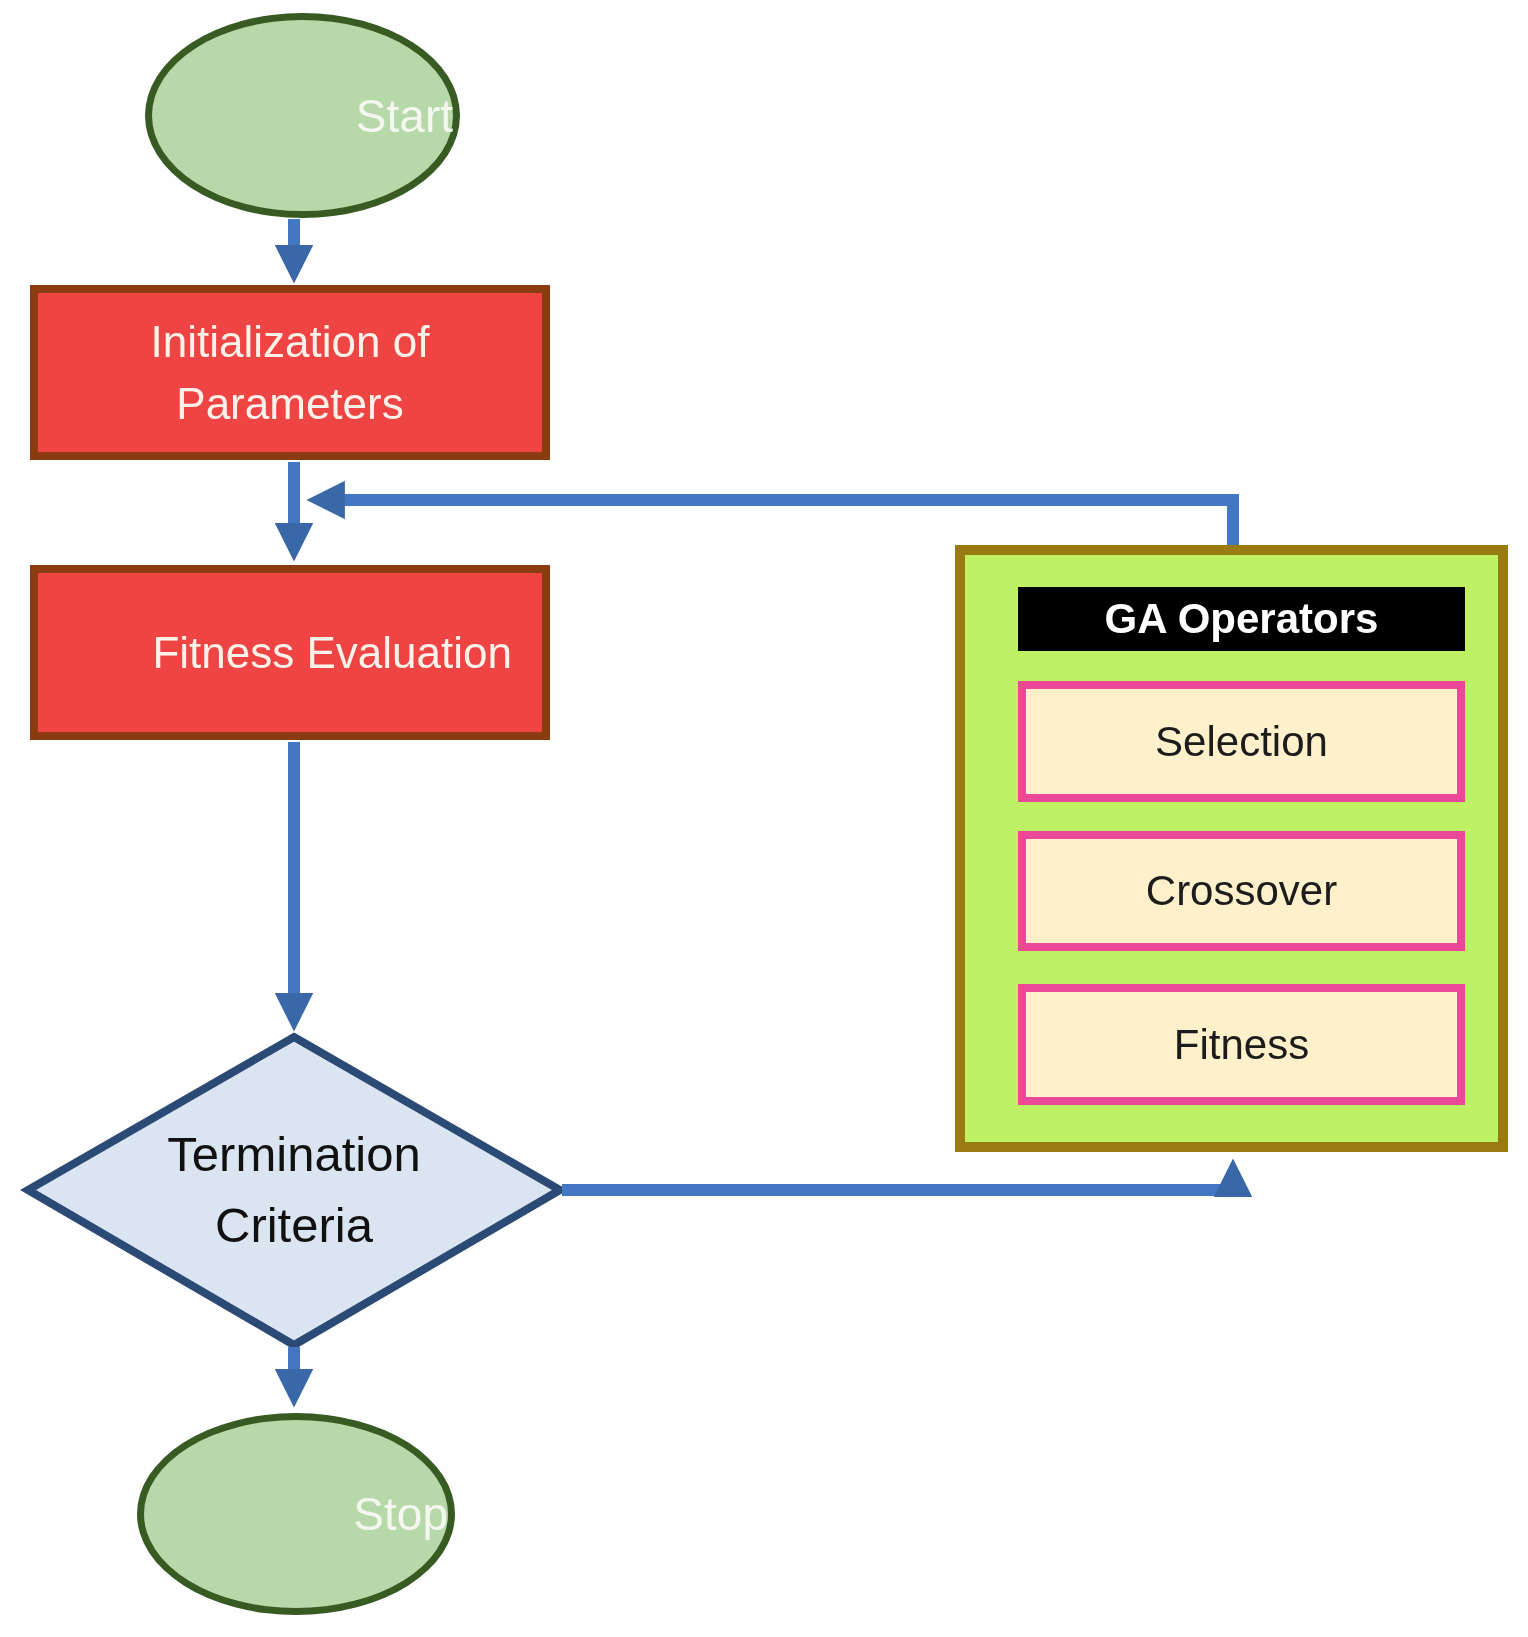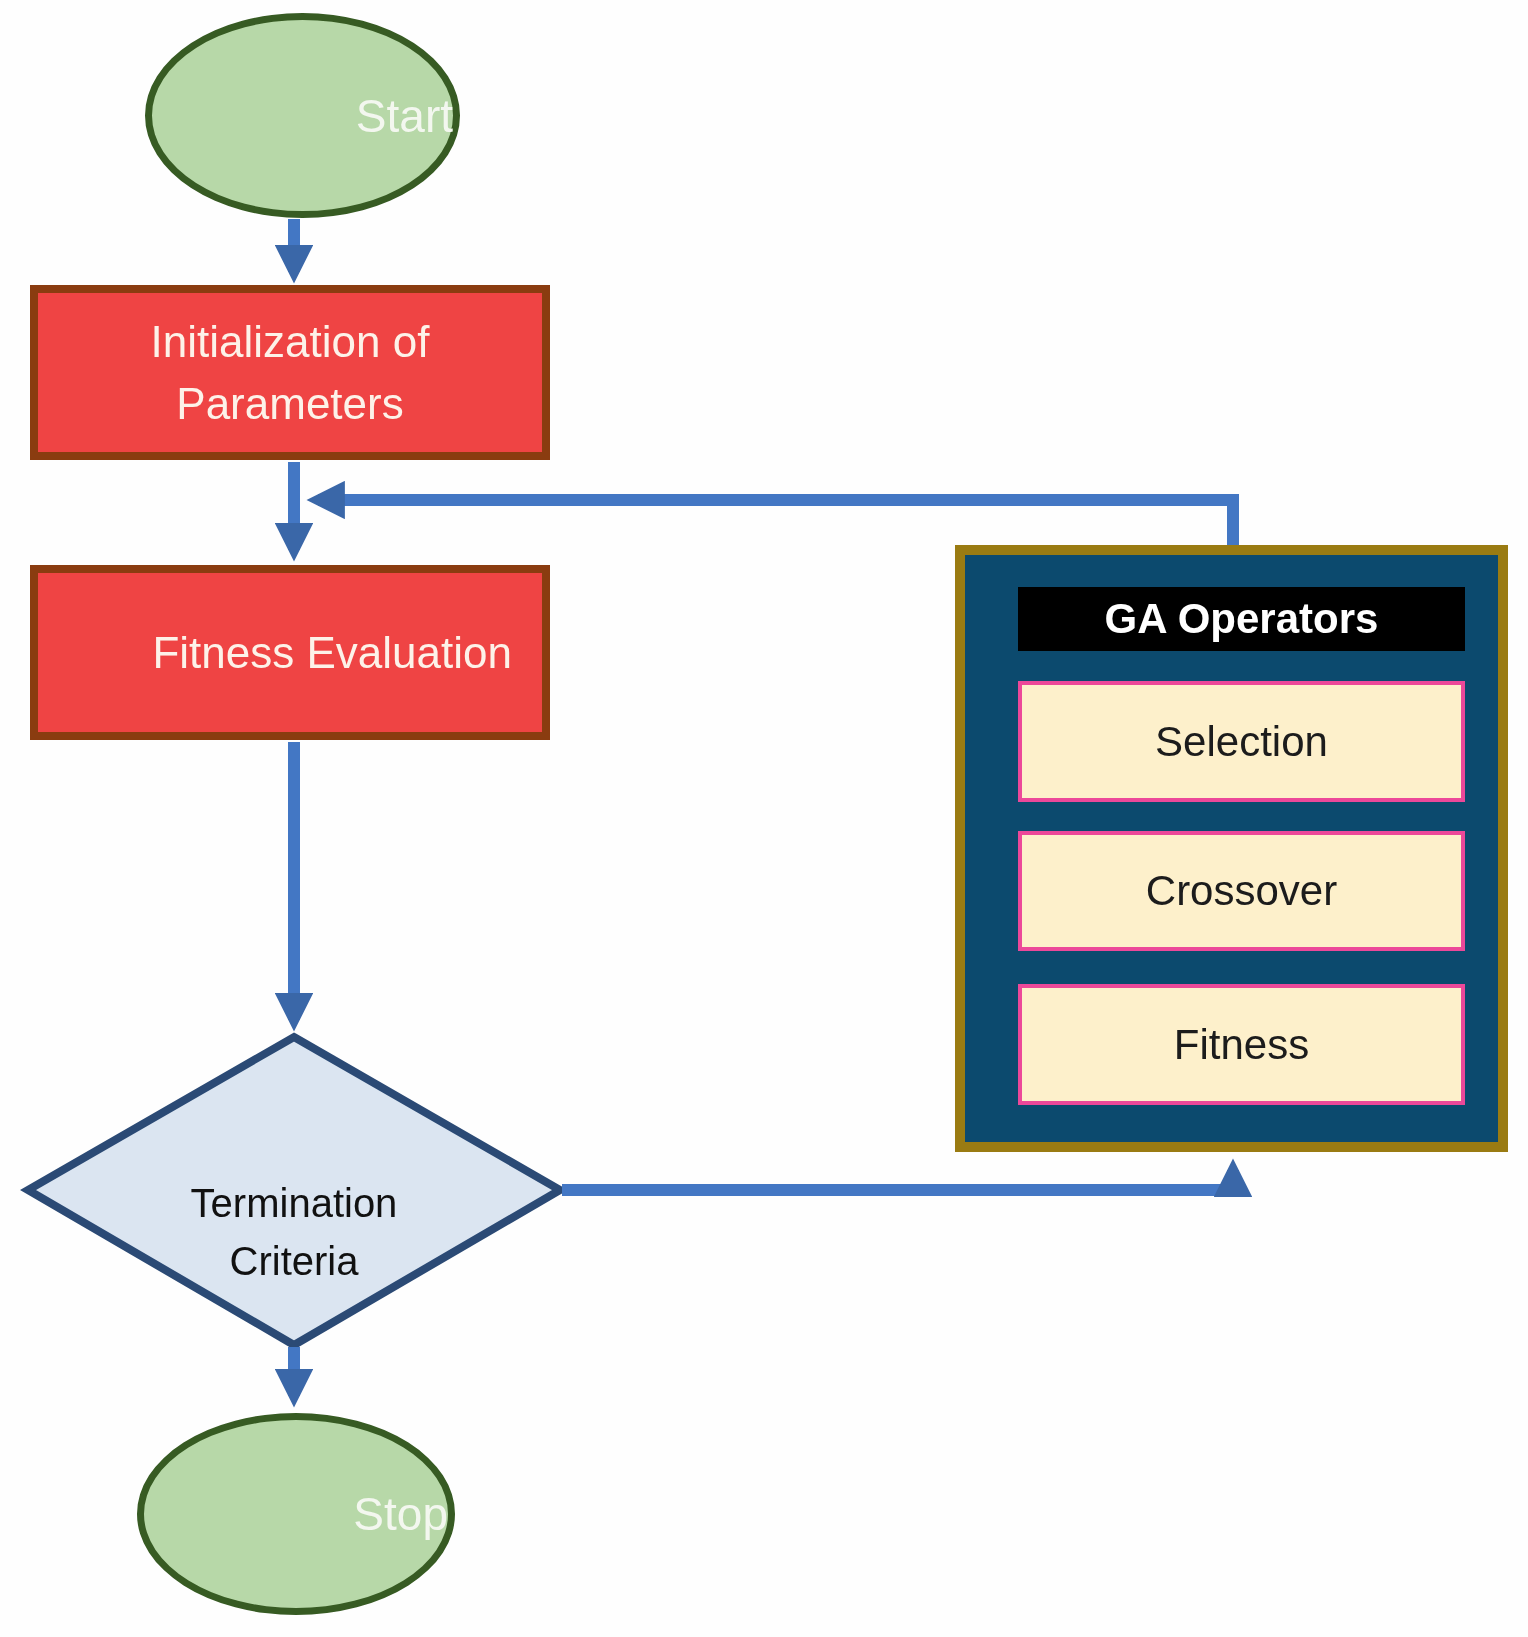--- a/index.html
+++ b/index.html
@@ -38,32 +38,32 @@
     padding: 0 30px;
   }
   #init-node    { left: 30px; top: 285px; width: 520px; height: 175px; }
   #fitness-node { left: 30px; top: 565px; width: 520px; height: 175px; }
 
   .diamond-label {
     position: absolute;
     left: 124px; top: 1090px;
     width: 340px; height: 200px;
     z-index: 2;
-    display: flex; align-items: flex-end; justify-content: center;
+    display: flex; align-items: center; justify-content: center;
     text-align: center;
     color: #111111;
-    font-size: 40px;
+    font-size: 49px;
     line-height: 1.45;
   }
 
   #ga-panel {
     position: absolute;
     left: 955px; top: 545px;
     width: 553px; height: 607px;
-    background: #0c4a6e;
+    background: #bef264;
     border: 10px solid #9a7b12;
     box-sizing: border-box;
     z-index: 2;
     text-align: center;
   }
   #ga-header {
     position: absolute;
     left: 53px; top: 32px;
     width: 447px; height: 64px;
     background: #000000;
@@ -71,21 +71,21 @@
     font-size: 42px;
     font-weight: bold;
     display: flex; align-items: center; justify-content: center;
     box-sizing: border-box;
   }
   .op-box {
     position: absolute;
     left: 53px;
     width: 447px; height: 121px;
     background: #fdf0cb;
-    border: 4px solid #ec4899;
+    border: 8px solid #ec4899;
     color: #1c1c1c;
     font-size: 42px;
     display: flex; align-items: center; justify-content: center;
     box-sizing: border-box;
   }
   #op-selection { top: 126px; }
   #op-crossover { top: 276px; height: 120px; }
   #op-mutation  { top: 429px; }
 </style>
 </head>

